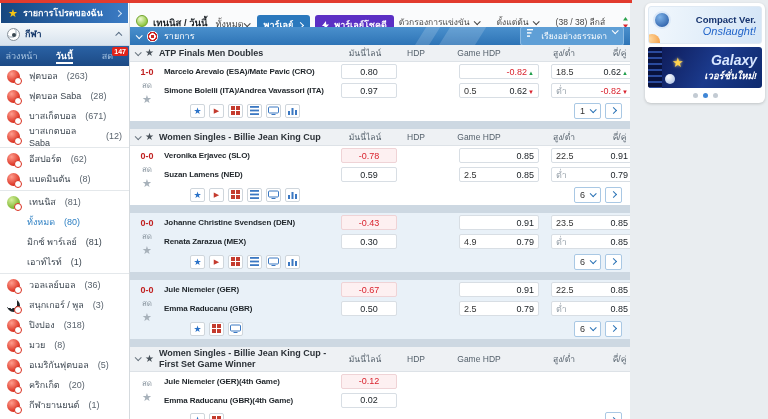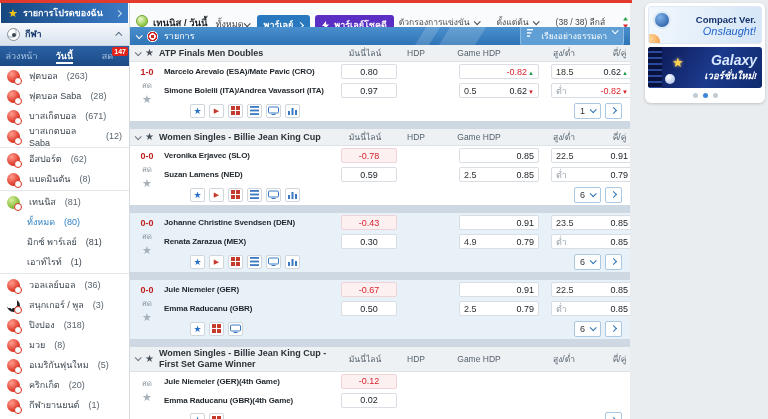--- a/index.html
+++ b/index.html
@@ -226,21 +226,21 @@
     <span class="slabel">ปิงปอง</span>
     <span class="scount">(318)</span>
   </div>
   <div class="sitem">
     <span class="sicon"></span>
     <span class="slabel">มวย</span>
     <span class="scount">(8)</span>
   </div>
   <div class="sitem">
     <span class="sicon"></span>
-    <span class="slabel">อเมริกันฟุนใหม</span>
+    <span class="slabel">อเมริกันฟุตบอล</span>
     <span class="scount">(5)</span>
   </div>
   <div class="sitem">
     <span class="sicon"></span>
     <span class="slabel">คริกเก็ต</span>
     <span class="scount">(20)</span>
   </div>
   <div class="sitem">
     <span class="sicon"></span>
     <span class="slabel">กีฬายานยนต์</span>

